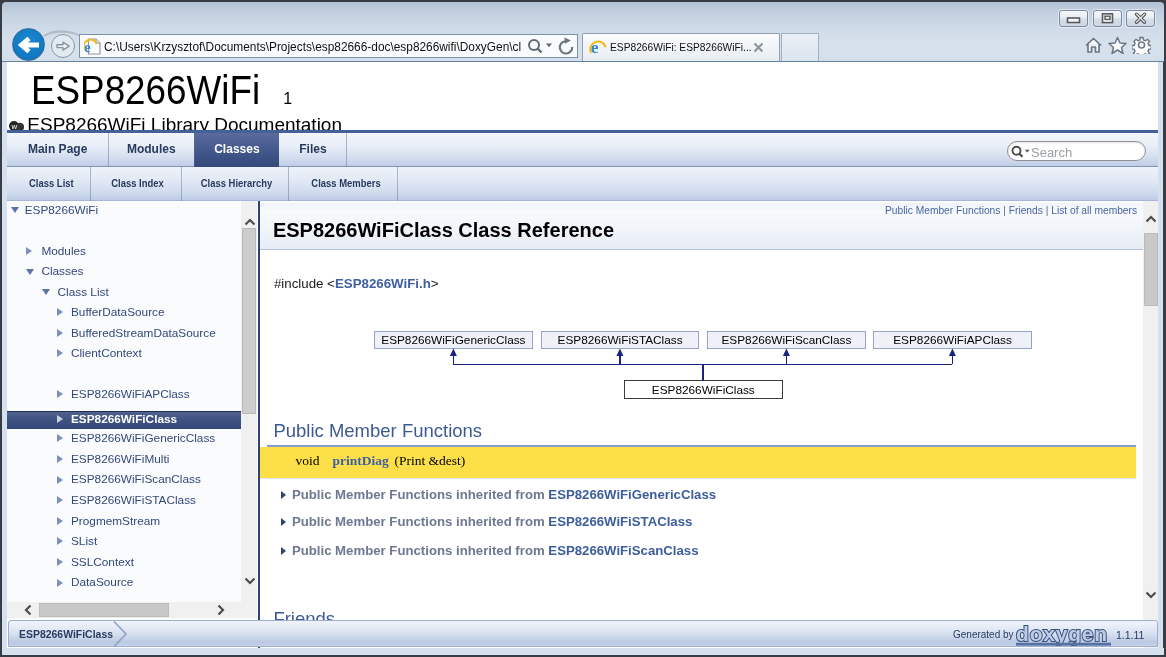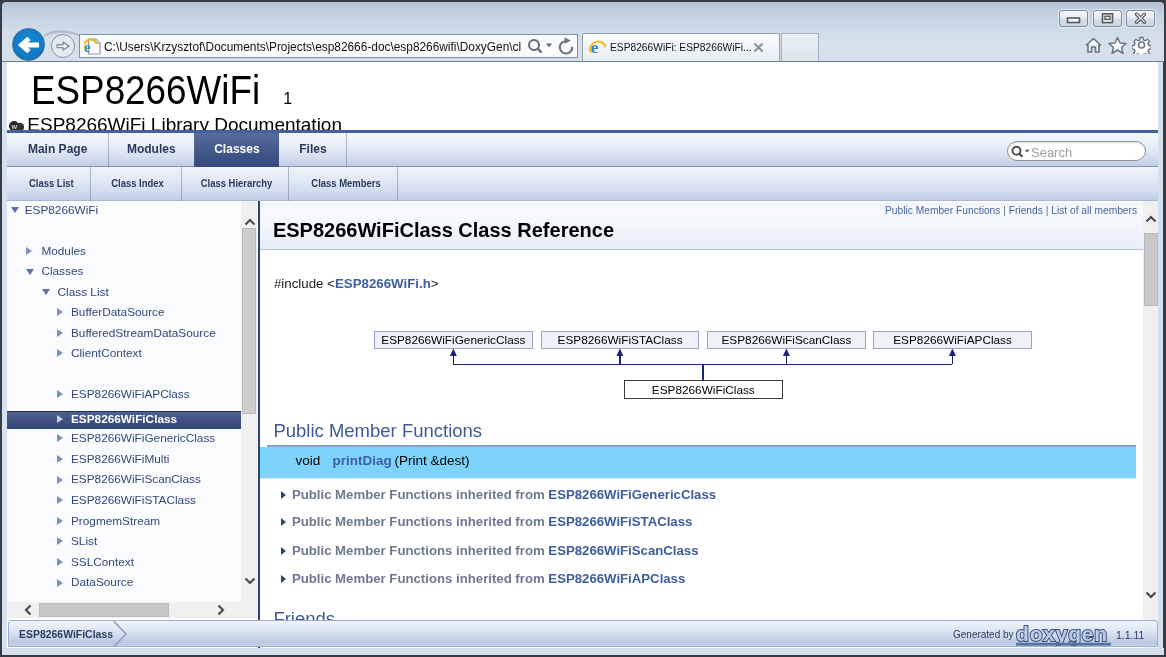--- a/index.html
+++ b/index.html
@@ -79,21 +79,21 @@
 #csummary a { color:#4665a2; text-decoration:none; }
 #ctitle { position:absolute; left:12.5px; top:18px; font-size:20px; font-weight:bold; color:#000; }
 
 .mono { font-family:Liberation Sans, sans-serif; }
 #include-line { position:absolute; left:13.5px; top:74.5px; font-size:13.3px; color:#1a1a1a; }
 #include-line b { color:#3f5fa5; }
 #inherit-line { position:absolute; left:13px; top:106px; font-size:14px; color:#000; }
 
 #pmf-h2 { position:absolute; left:13px; top:219px; font-size:18.5px; color:#3d5a96; }
 #pmf-border { position:absolute; left:7px; top:244.4px; width:869px; height:1.4px; background:#879ecb; }
-#memrow { position:absolute; left:0px; top:246.4px; width:876px; height:32px; background:#7dd3fc; border-bottom:1.4px solid #dee4ea; }
+#memrow { position:absolute; left:0px; top:246.4px; width:876px; height:32px; background:#fde047; border-bottom:1.4px solid #dee4ea;font-family:Liberation Serif, serif; }
 #memrow .rt { position:absolute; top:6px; font-size:13.5px; }
 .inh { position:absolute; left:20.5px; font-size:13.2px; font-weight:bold; color:#6e7890; }
 .inh a { color:#3d5e9e; text-decoration:none; }
 .inh .tri { display:inline-block; width:0; height:0; border-left:5px solid #2d4370; border-top:4px solid transparent; border-bottom:4px solid transparent; margin-right:6px; }
 #friends-h2 { position:absolute; left:13px; top:406.5px; font-size:18.5px; color:#3d5a96; }
 
 #cscroll { left:1135.7px; top:139.1px; width:15.3px; height:480.7px; }
 
 
 #navpath { left:0.7px; top:557.8px; width:1149.6px; height:27.7px; border:1px solid #9dafd0; border-radius:3px 3px 0 0;
@@ -349,21 +349,20 @@
     <div id="pmf-h2">Public Member Functions</div>
     <div id="pmf-border"></div>
     <div id="memrow">
       <span class="rt" style="left:35px;color:#000">void</span>
       <span class="rt" style="left:72px;color:#3f5fa5;font-weight:bold">printDiag</span>
       <span class="rt" style="left:134px;color:#000">(Print &amp;dest)</span>
     </div>
     <div class="inh" style="top:285.7px"><span class="tri"></span>Public Member Functions inherited from <a>ESP8266WiFiGenericClass</a></div>
     <div class="inh" style="top:313.4px"><span class="tri"></span>Public Member Functions inherited from <a>ESP8266WiFiSTAClass</a></div>
     <div class="inh" style="top:341.9px"><span class="tri"></span>Public Member Functions inherited from <a>ESP8266WiFiScanClass</a></div>
-    <div class="inh" style="top:369.6px"><span class="tri"></span>Public Member Functions inherited from <a>ESP8266WiFiAPClass</a></div>
     <div id="friends-h2">Friends</div>
   </div>
 
   <div class="abs sbtrack" id="cscroll"></div>
   <svg class="abs" style="left:1137.5px;top:153px" width="12" height="8">
       <path d="M1.5 6.5 L6 2 L10.5 6.5" stroke="#4d4d4d" stroke-width="2.2" fill="none"></path>
     </svg>
   <div class="abs sbthumb" style="left:1136.4px;top:170.7px;width:14px;height:73.6px;background:#c9c9c9"></div>
   <svg class="abs" style="left:1137.5px;top:528.5px" width="12" height="8">
       <path d="M1.5 1.5 L6 6 L10.5 1.5" stroke="#4d4d4d" stroke-width="2.2" fill="none"></path>

